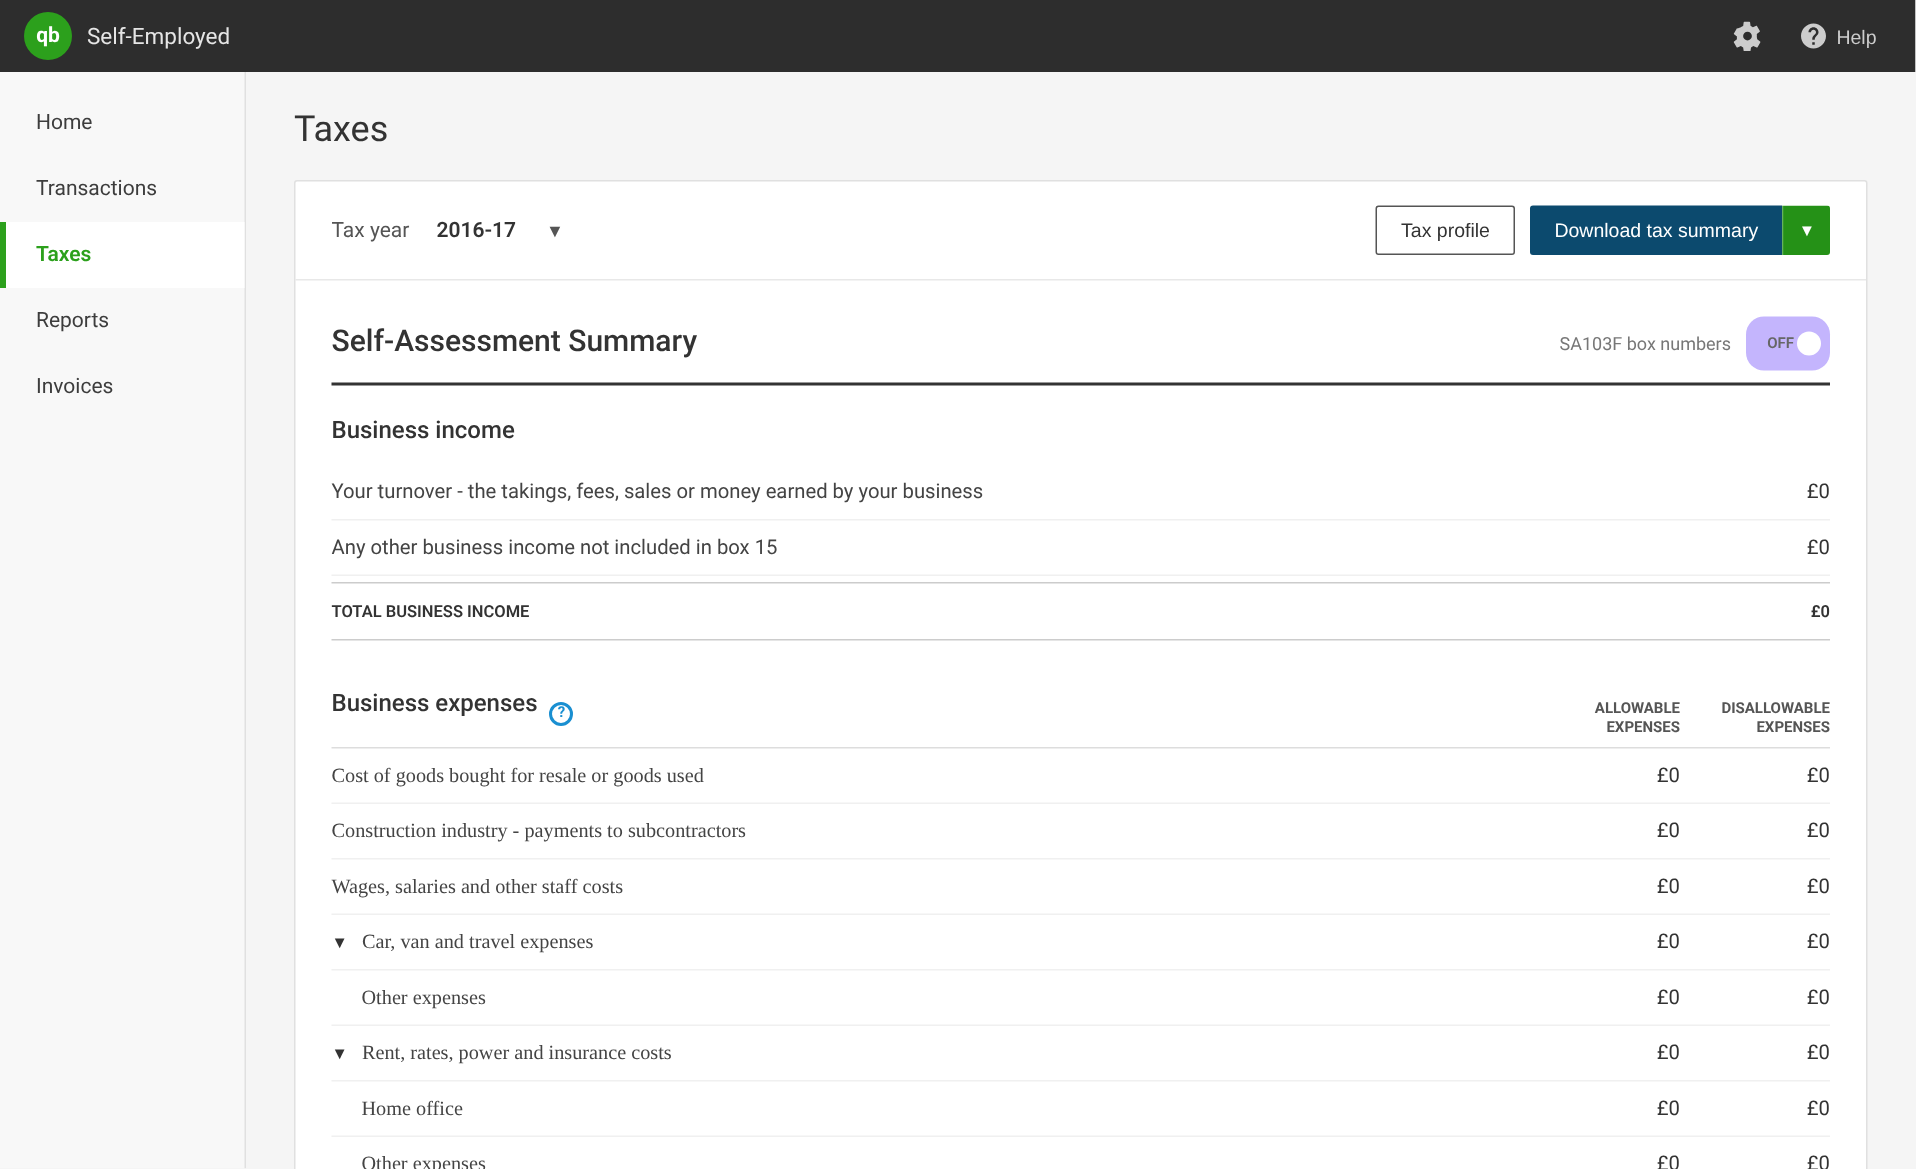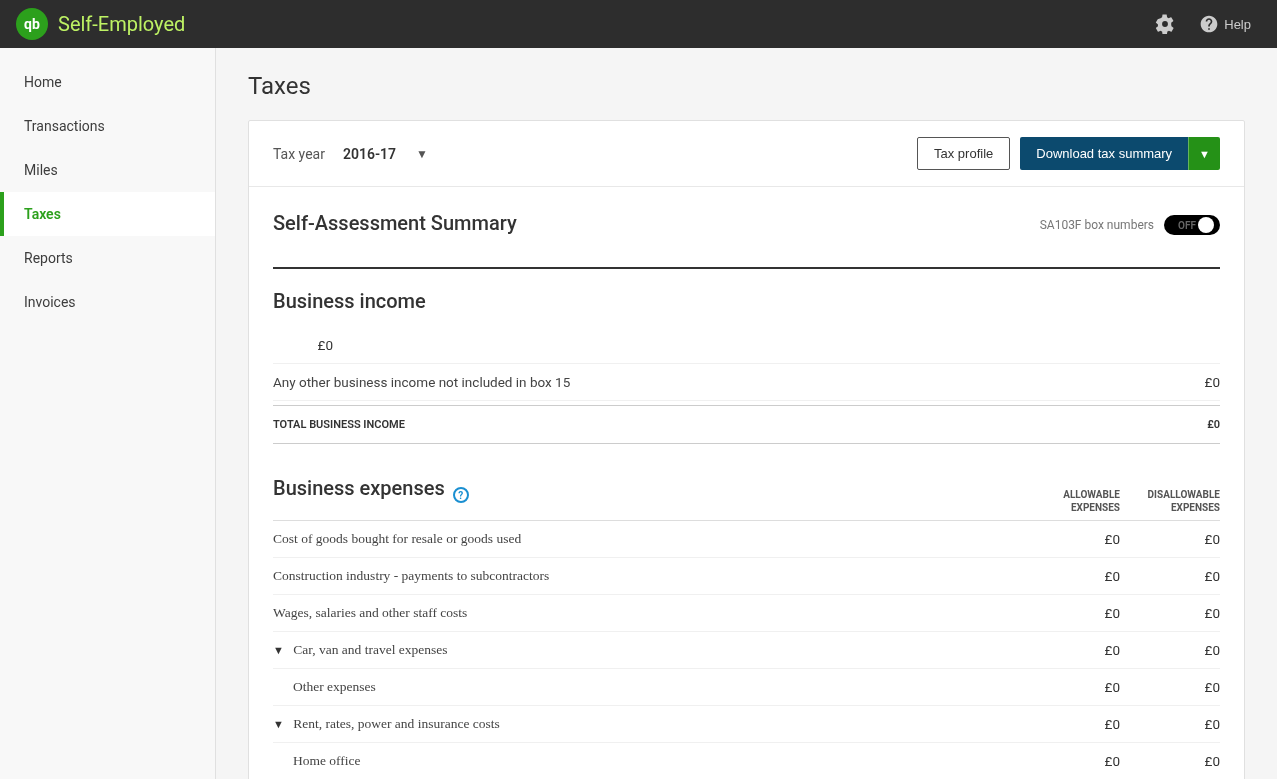--- a/index.html
+++ b/index.html
@@ -16,36 +16,36 @@
       flex-shrink: 0;
     }
     .topnav-left { display: flex; align-items: center; gap: 10px; }
     .qb-logo {
       width: 32px; height: 32px;
       background: #2CA01C;
       border-radius: 50%;
       display: flex; align-items: center; justify-content: center;
       color: white; font-weight: bold; font-size: 14px;
     }
-    .app-title { color: #bef264; font-size: 20px; font-weight: 400; text-align: right; }
+    .app-title { color: #e5e5e5; font-size: 15px; font-weight: 400; text-align: right; }
     .topnav-right { display: flex; align-items: center; gap: 4px; }
     .topnav-icon-btn {
       background: none; border: none; cursor: pointer;
       color: #ccc; padding: 8px 10px;
       display: flex; align-items: center; gap: 5px;
       font-size: 13px; border-radius: 3px;
     }
     .gear-svg, .help-svg { width: 20px; height: 20px; fill: #ccc; }
 
     
     .layout { display: flex; flex: 1; overflow: hidden; }
 
     
     .sidebar {
-      width: 216px;
+      width: 164px;
       background: #f8f8f8;
       border-right: 1px solid #e0e0e0;
       padding-top: 12px;
       flex-shrink: 0;
     }
     .sidebar-item {
       padding: 14px 20px;
       color: #3d3d3d;
       font-size: 14px;
       cursor: pointer;
@@ -129,44 +129,44 @@
 
     .summary-title {
       font-size: 20px;
       font-weight: 500;
       color: #333;
       margin-bottom: 4px;
     }
     .summary-header-row {
       display: flex; align-items: center; justify-content: space-between;
       border-bottom: 2px solid #333;
-      padding-bottom: 28px;
+      padding-bottom: 8px;
       margin-bottom: 20px;
     }
     .sa103f-row { display: flex; align-items: center; gap: 10px; margin-left: 31px; }
     .sa103f-label { font-size: 12px; color: #777; }
 
     
     .toggle-container {
       display: flex; align-items: center;
-      background: #000000;
+      background: #c4b5fd;
       border-radius: 12px;
       padding: 2px 6px 2px 8px;
       cursor: pointer;
-      width: 56px; height: 20px;
+      width: 56px; height: 36px;
       justify-content: flex-end;
     }
     .toggle-label { font-size: 10px; color: #666; font-weight: 600; margin-right: 2px; }
     .toggle-knob {
       width: 16px; height: 16px; border-radius: 50%; background: white;
     }
 
     
     .section-title {
-      font-size: 20px; font-weight: 500; color: #333;
+      font-size: 16px; font-weight: 500; color: #333;
       margin-bottom: 14px;
     }
     .section { margin-bottom: 24px; }
 
     
     .data-row {
       display: flex; justify-content: space-between; align-items: center;
       padding: 10px 0;
       border-bottom: 1px solid #f0f0f0;
       font-size: 13.5px; color: #444;
@@ -251,23 +251,20 @@
 
 <div class="layout">
 
   <div class="sidebar">
     <div class="sidebar-item">
       <span>Home</span>
     </div>
     <div class="sidebar-item">
       <span>Transactions</span>
     </div>
-    <div class="sidebar-item">
-      <span>Miles</span>
-    </div>
     <div class="sidebar-item active">
       <span>Taxes</span>
     </div>
     <div class="sidebar-item">
       <span>Reports</span>
     </div>
     <div class="sidebar-item">
       <span>Invoices</span>
     </div>
   </div>
@@ -302,20 +299,21 @@
               <span class="toggle-label">OFF</span>
               <div class="toggle-knob"></div>
             </div>
           </div>
         </div>
 
         <div class="section">
           <div class="section-title">Business income</div>
 
           <div class="data-row">
+            <span class="row-label">Your turnover - the takings, fees, sales or money earned by your business</span>
             <span class="row-value">£0</span>
           </div>
           <div class="data-row">
             <span class="row-label">Any other business income not included in box 15</span>
             <span class="row-value">£0</span>
           </div>
           <div class="data-row total-row">
             <span class="row-label">TOTAL BUSINESS INCOME</span>
             <span class="row-value">£0</span>
           </div>

